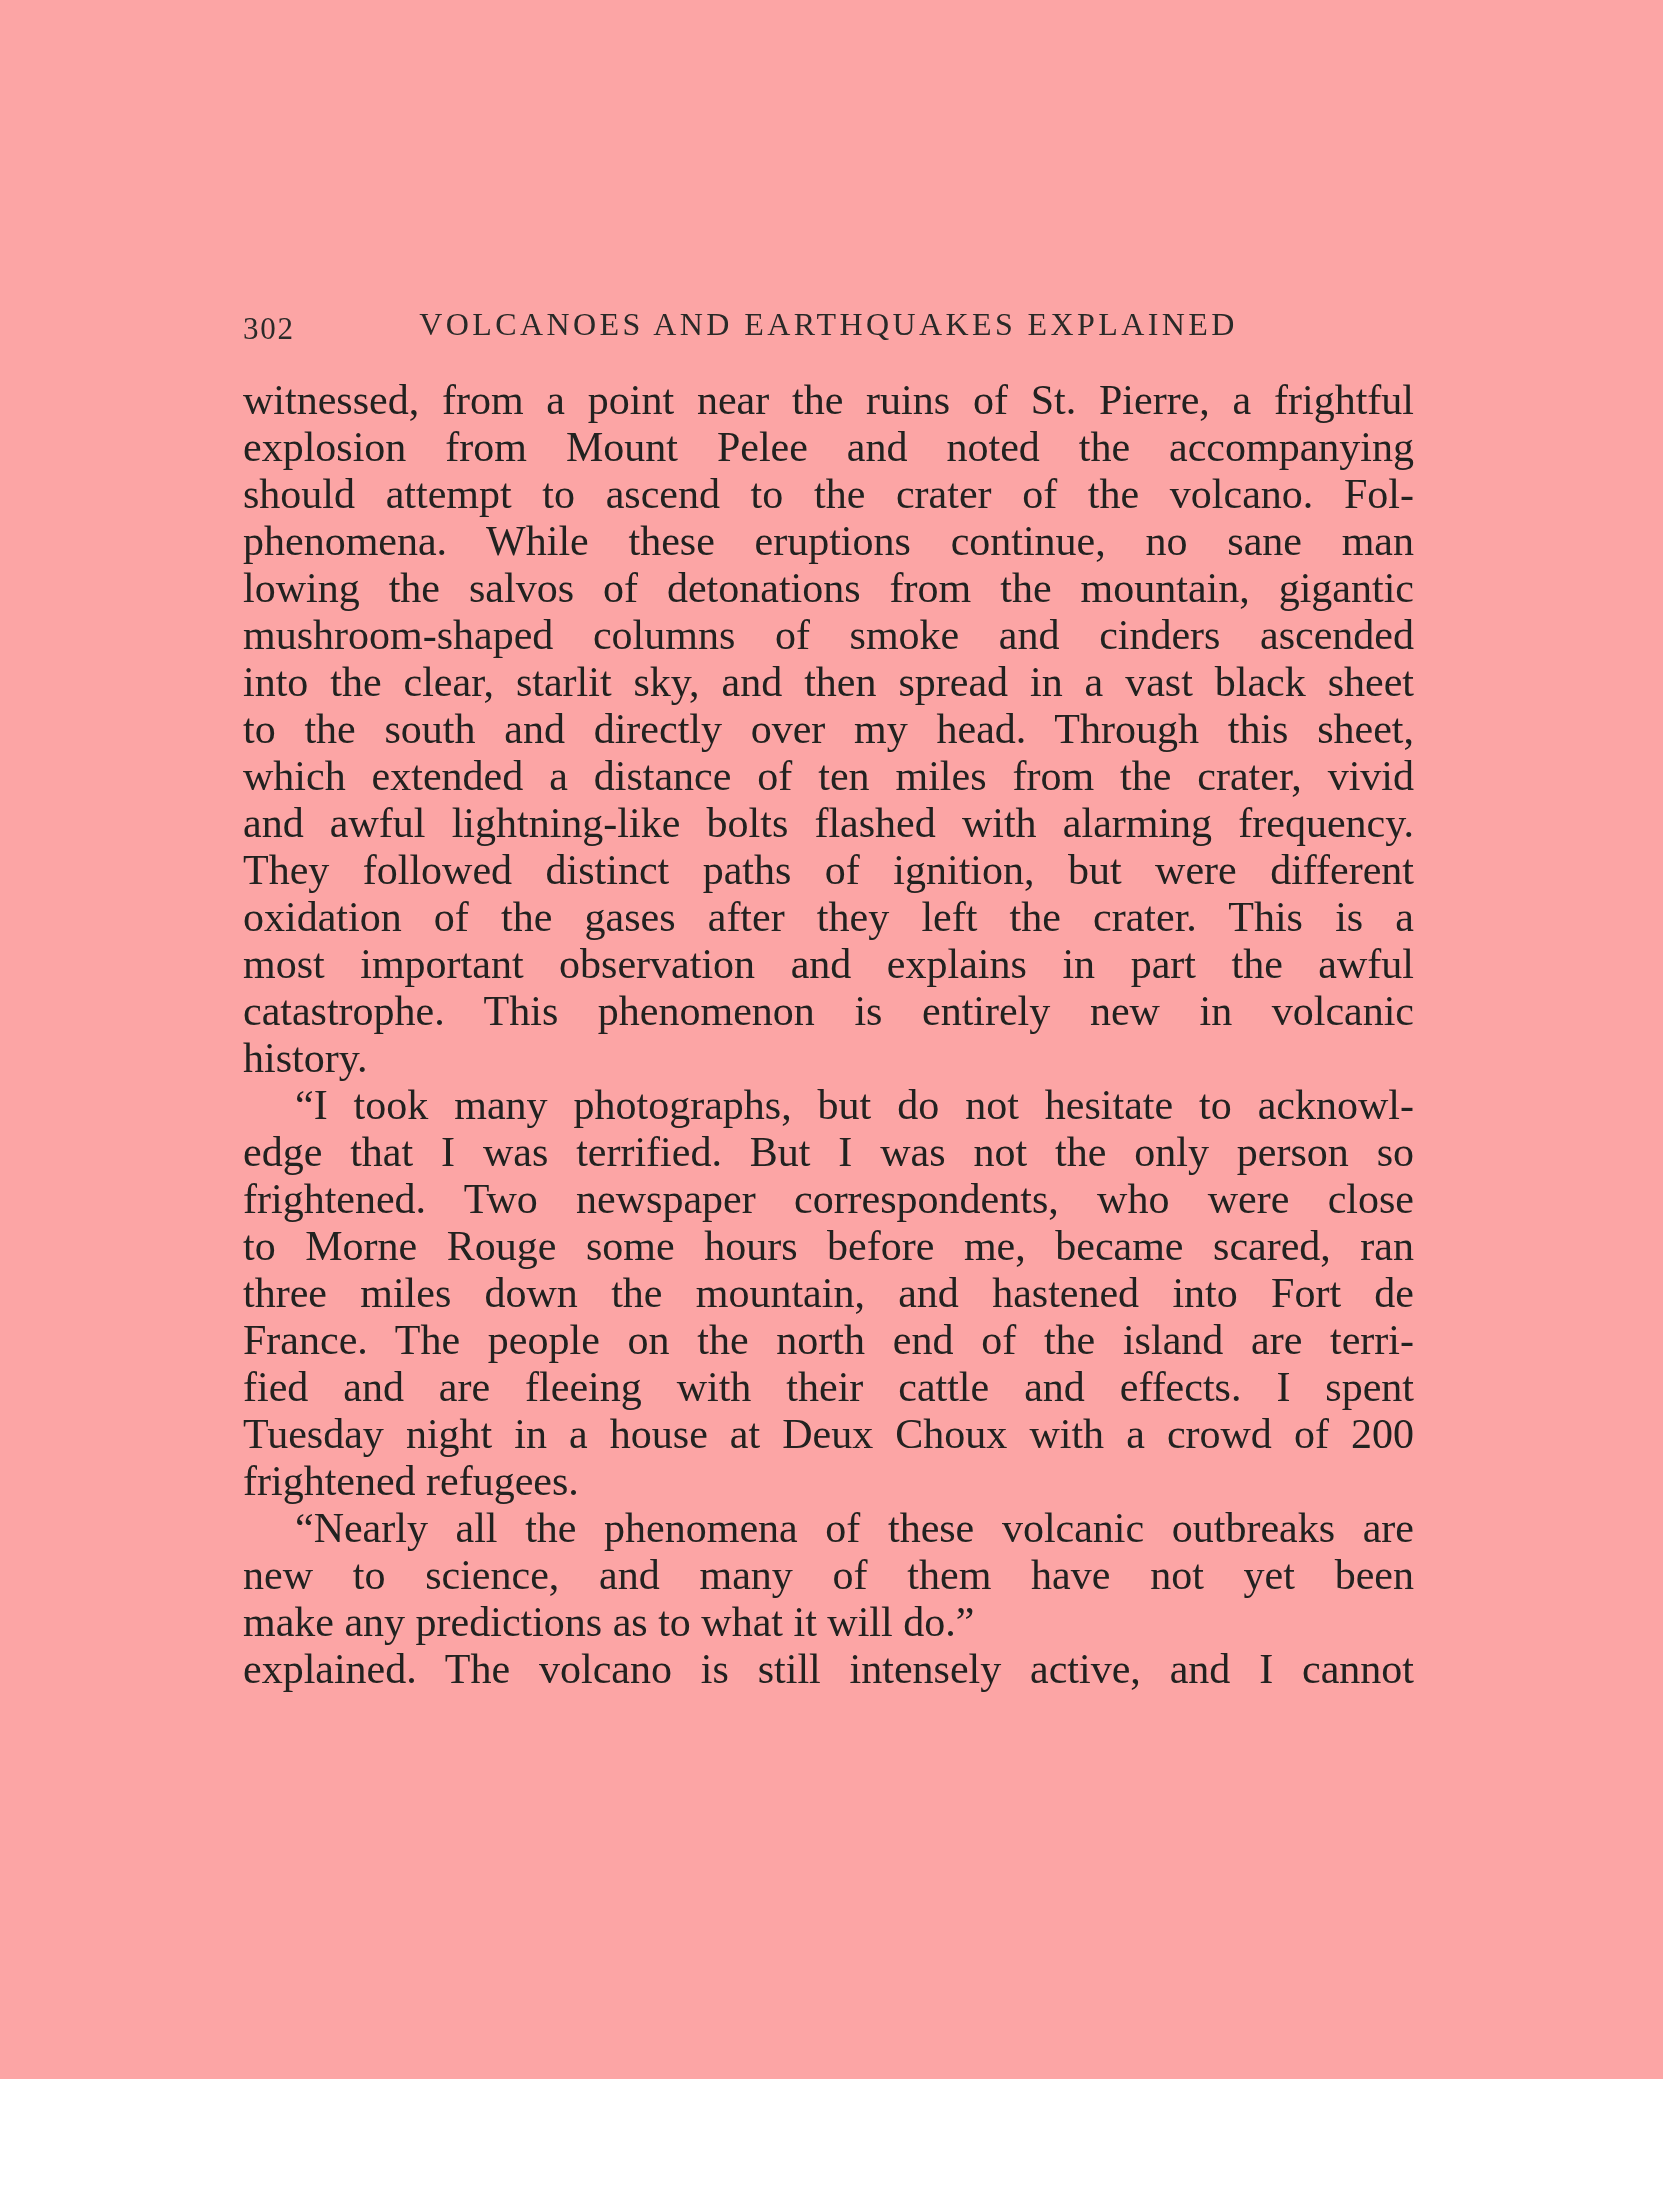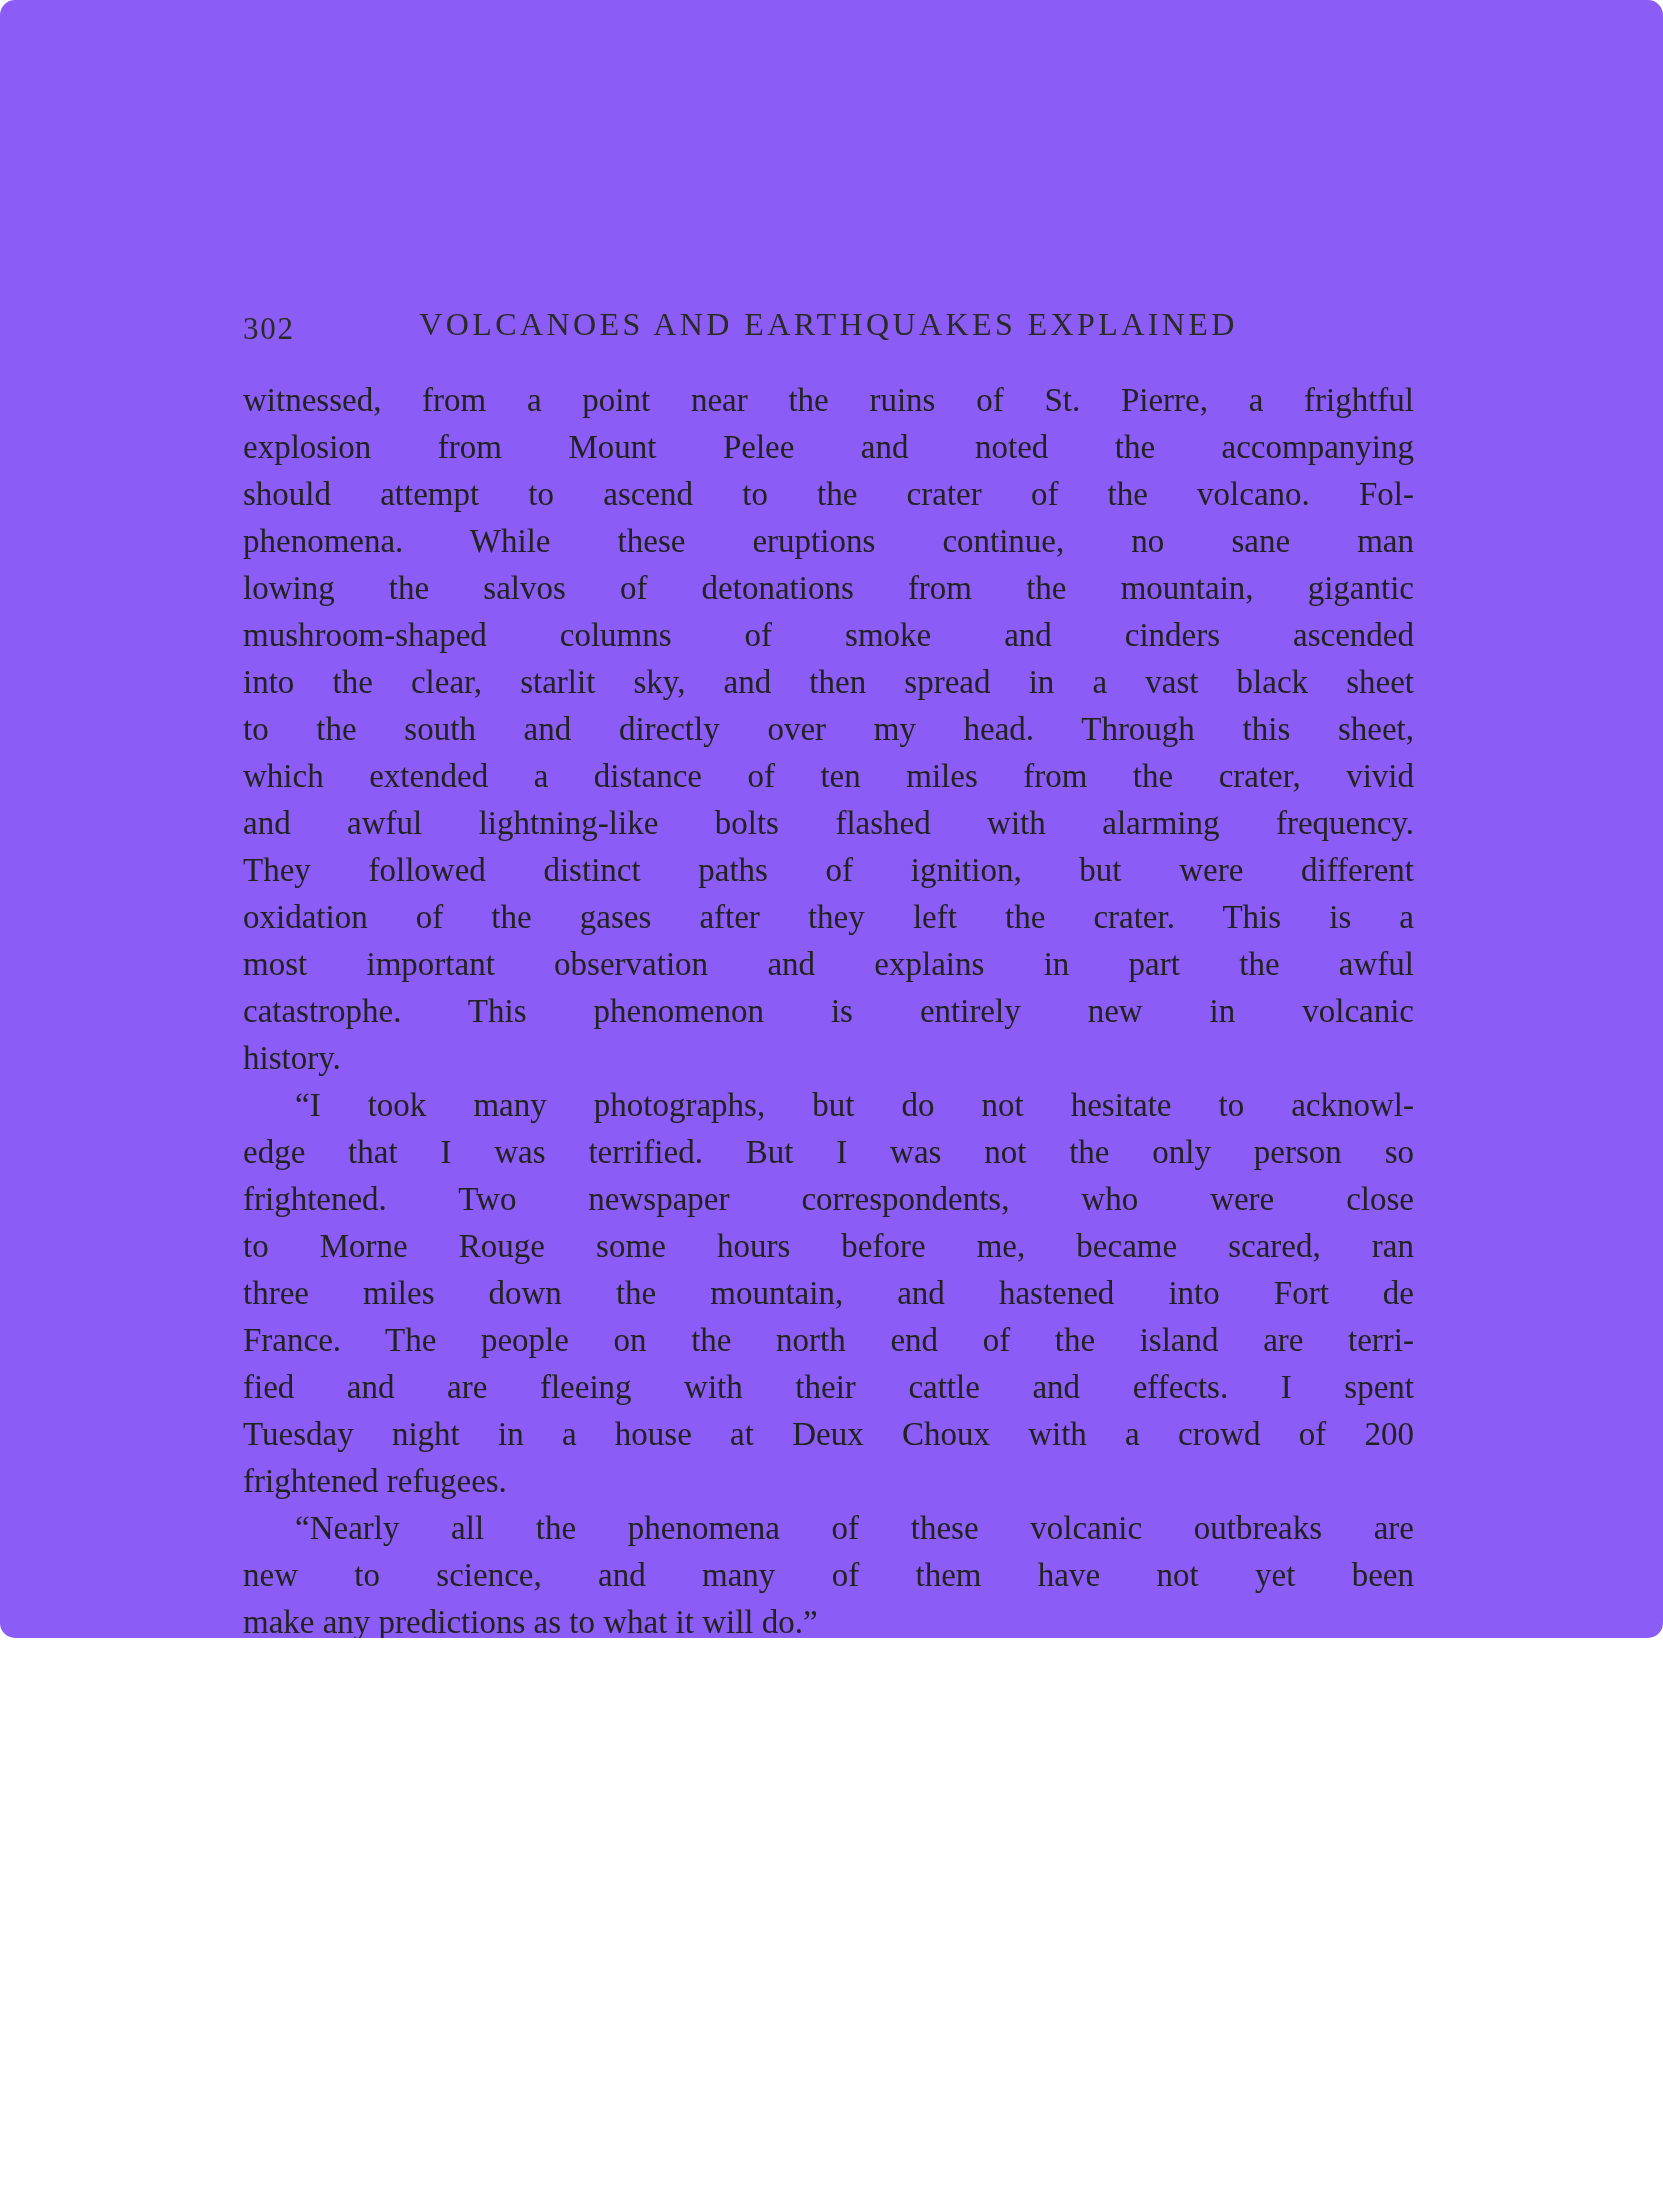--- a/index.html
+++ b/index.html
@@ -3,26 +3,25 @@
 <meta charset="utf-8">
 <style>
   html, body {
     margin: 0;
     padding: 0;
     background: #ffffff;
   }
   .page {
     position: relative;
     width: 1663px;
-    height: 1638px;
-    background: #8b5cf6;
+    height: 2079px;
+    background: #fca5a5;
     font-family: "Liberation Serif", "DejaVu Serif", serif;
     color: #222220;
     overflow: hidden;
-    border-radius: 15px;
   }
   .header {
     position: absolute;
     top: 306px;
     left: 243px;
     width: 1171px;
     height: 51px;
   }
   .pagenum {
     position: absolute;
@@ -38,21 +37,21 @@
     font-size: 32px;
     letter-spacing: 3.4px;
     color: #2a2a28;
     white-space: nowrap;
   }
   .body-text {
     position: absolute;
     top: 377px;
     left: 243px;
     width: 1171px;
-    font-size: 33px;
+    font-size: 42px;
     line-height: 47px;
   }
   .paragraph {
     margin: 0;
   }
   .line {
     text-align: justify;
     text-align-last: justify;
   }
   .line.last {

